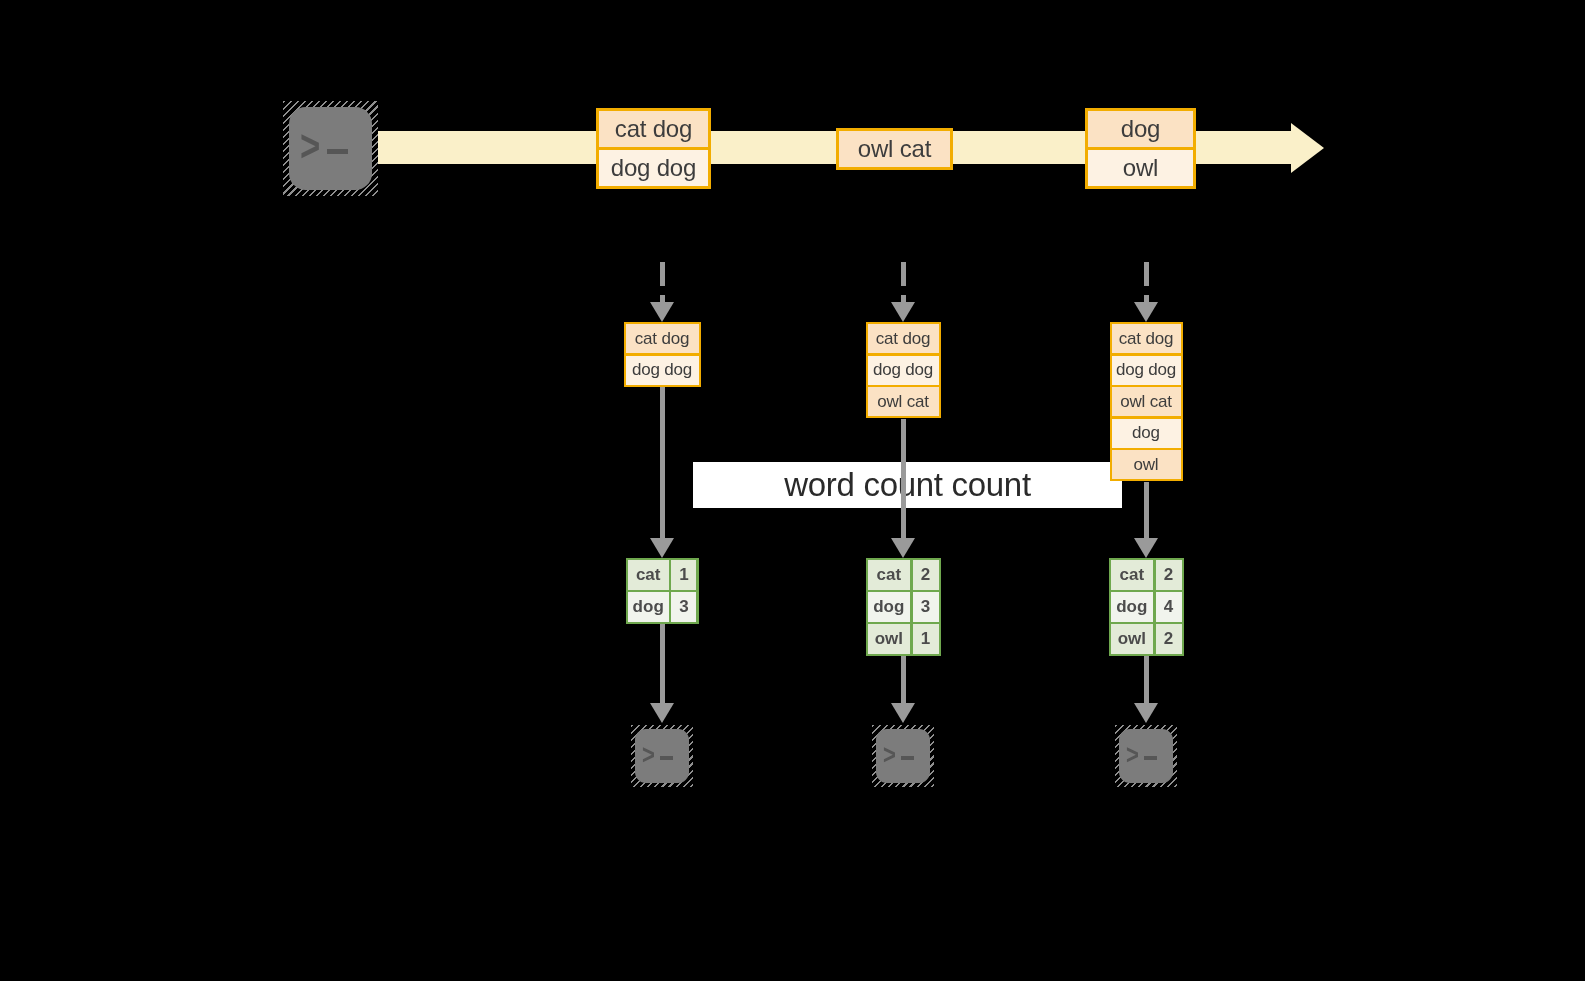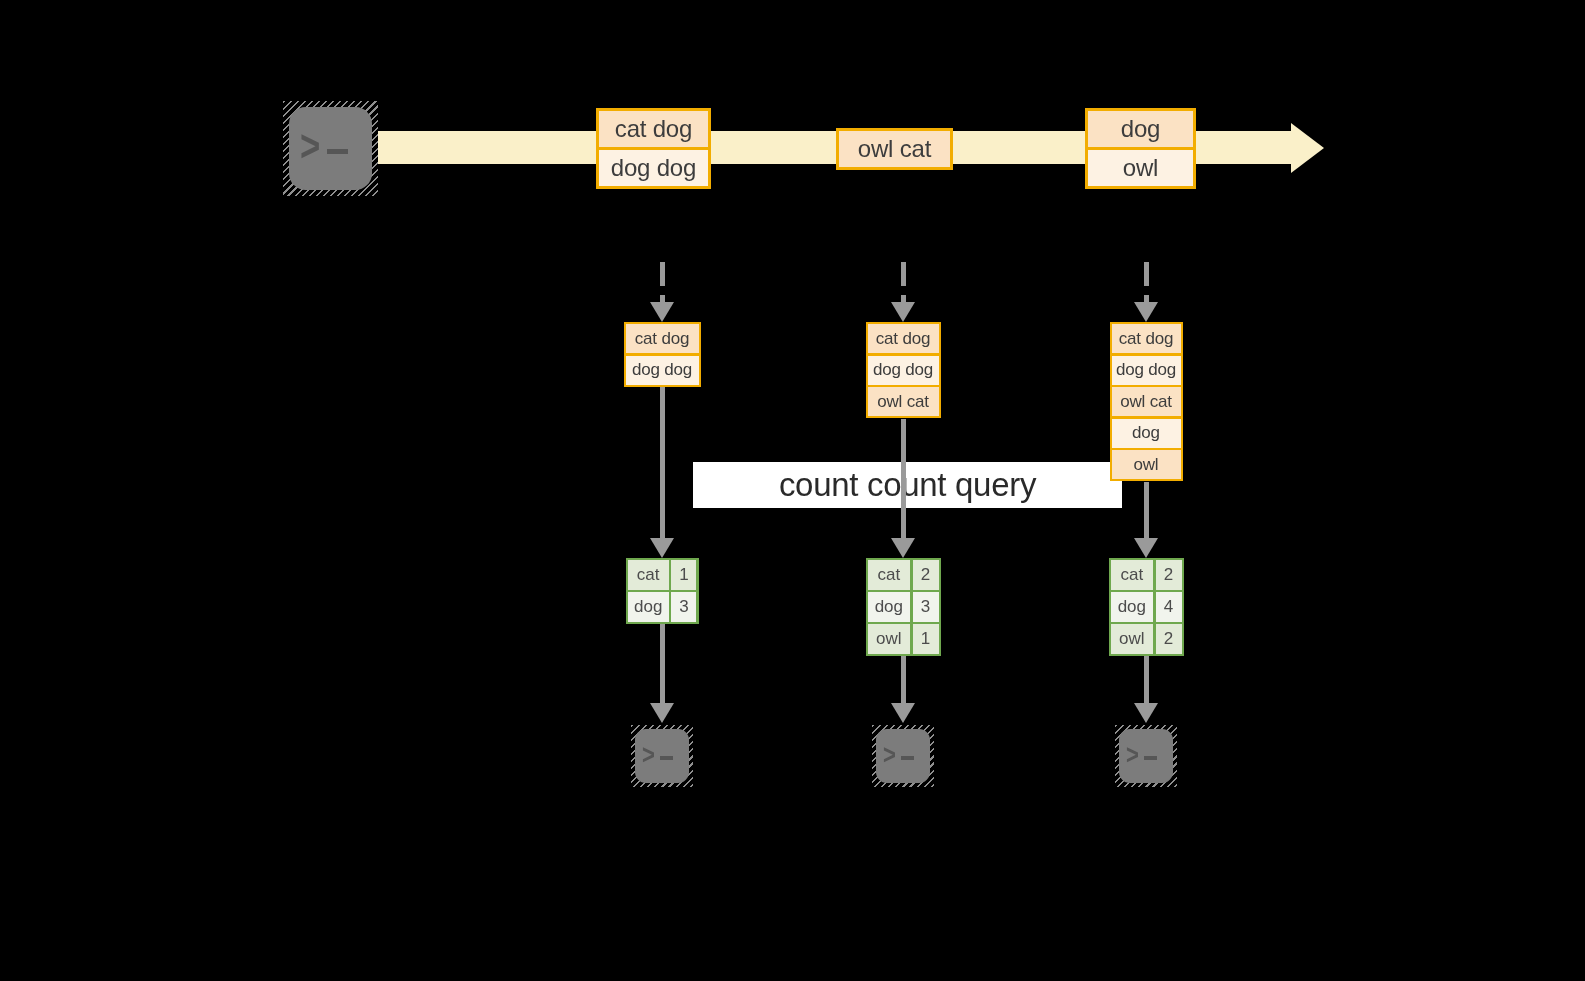--- a/index.html
+++ b/index.html
@@ -41,21 +41,21 @@
     border-left:12px solid transparent;border-right:12px solid transparent;
     border-top:20px solid var(--gray);}
   
   .qband{position:absolute;z-index:4;background:#ffffff;display:flex;
     align-items:center;justify-content:center;}
   .qband span{font-size:33px;color:#2a2a2a;letter-spacing:-0.3px;}
   
   .gtable{position:absolute;z-index:6;border:2.5px solid var(--green);background:var(--green);
     display:grid;grid-template-columns:1.65fr 1fr;gap:2.5px;box-sizing:border-box;}
   .gcell{display:flex;align-items:center;justify-content:center;height:29.5px;
-    font-size:17px;color:#4c4c4c;}
+    font-size:17px;color:#4c4c4c;font-weight:bold;}
   .rowA{background:var(--grnA);}
   .rowB{background:var(--grnB);}
 </style>
 </head>
 <body>
 
 <div id="canvas" style="--cream:#faf0c9;--gold:#f2ad00;--peach:#fbe2c4;--creamcell:#fdf2e3;
             --gray:#9a9a9a;--green:#6fa84e;--grnA:#e3ebd8;--grnB:#f1f4ed;">
 
   <div class="term term-lg" style="left:283px;top:101px;width:95px;height:95px;">
@@ -106,21 +106,21 @@
     </div>
 
   <div class="line" style="left:659.5px;top:387px;height:151px;"></div>
   <div class="head" style="left:650px;top:538px;"></div>
   <div class="line" style="left:900.5px;top:419px;height:119px;"></div>
   <div class="head" style="left:891px;top:538px;"></div>
   <div class="line" style="left:1143.5px;top:482px;height:56px;"></div>
   <div class="head" style="left:1134px;top:538px;"></div>
 
   <div class="qband" style="left:693px;top:462px;width:429px;height:46px;">
-    <span>count count query</span>
+    <span>word count count</span>
   </div>
 
   <div class="gtable" style="left:625.5px;top:558px;width:73px;">
       <div class="gcell rowA">cat</div>
       <div class="gcell rowA">1</div>
       <div class="gcell rowB">dog</div>
       <div class="gcell rowB">3</div>
     </div>
   <div class="gtable" style="left:865.5px;top:558px;width:75px;">
       <div class="gcell rowA">cat</div>

